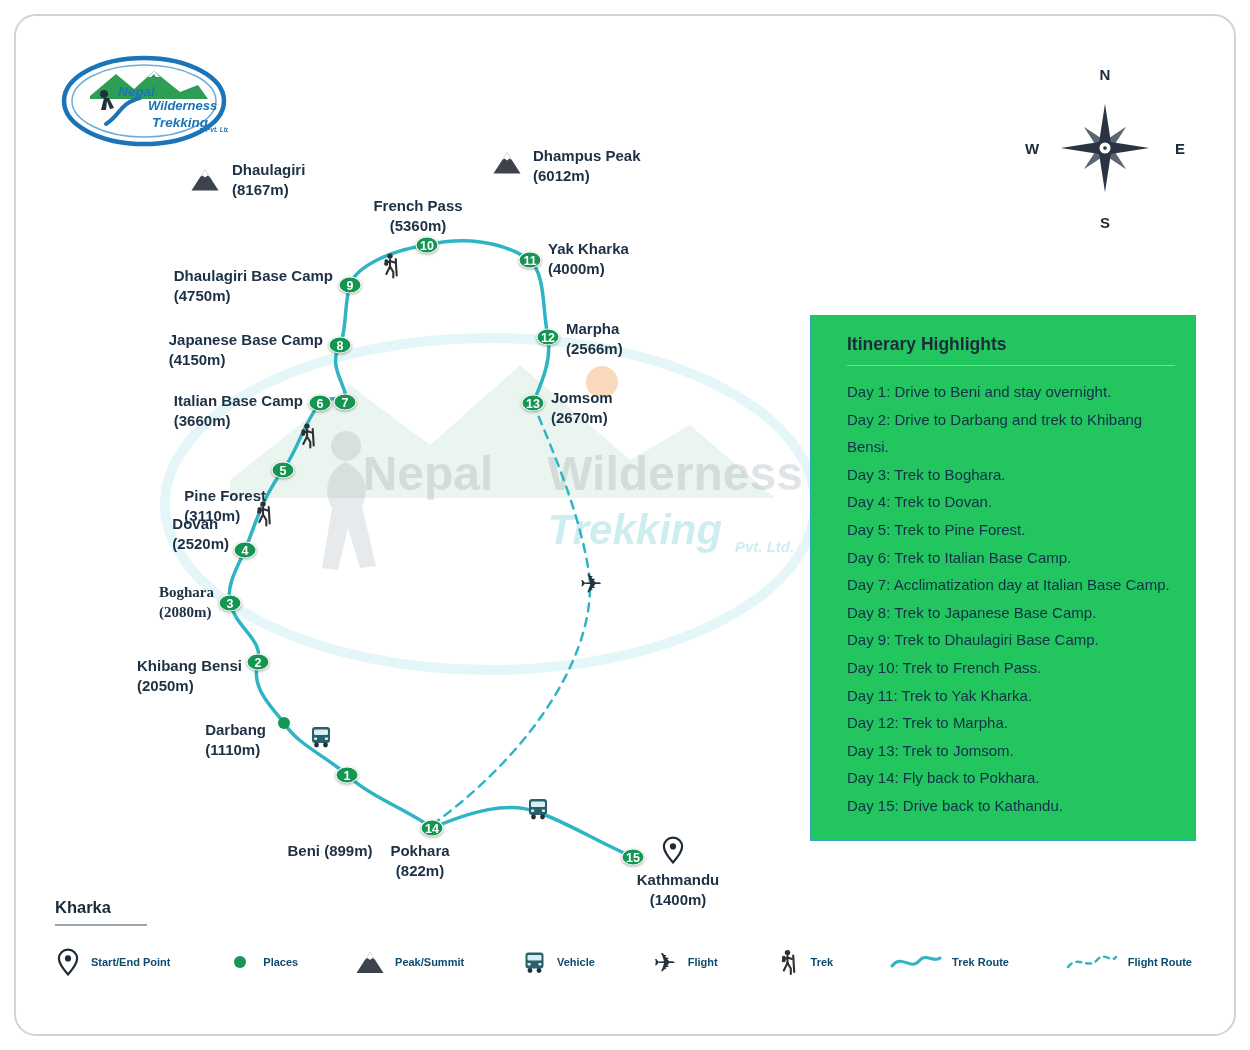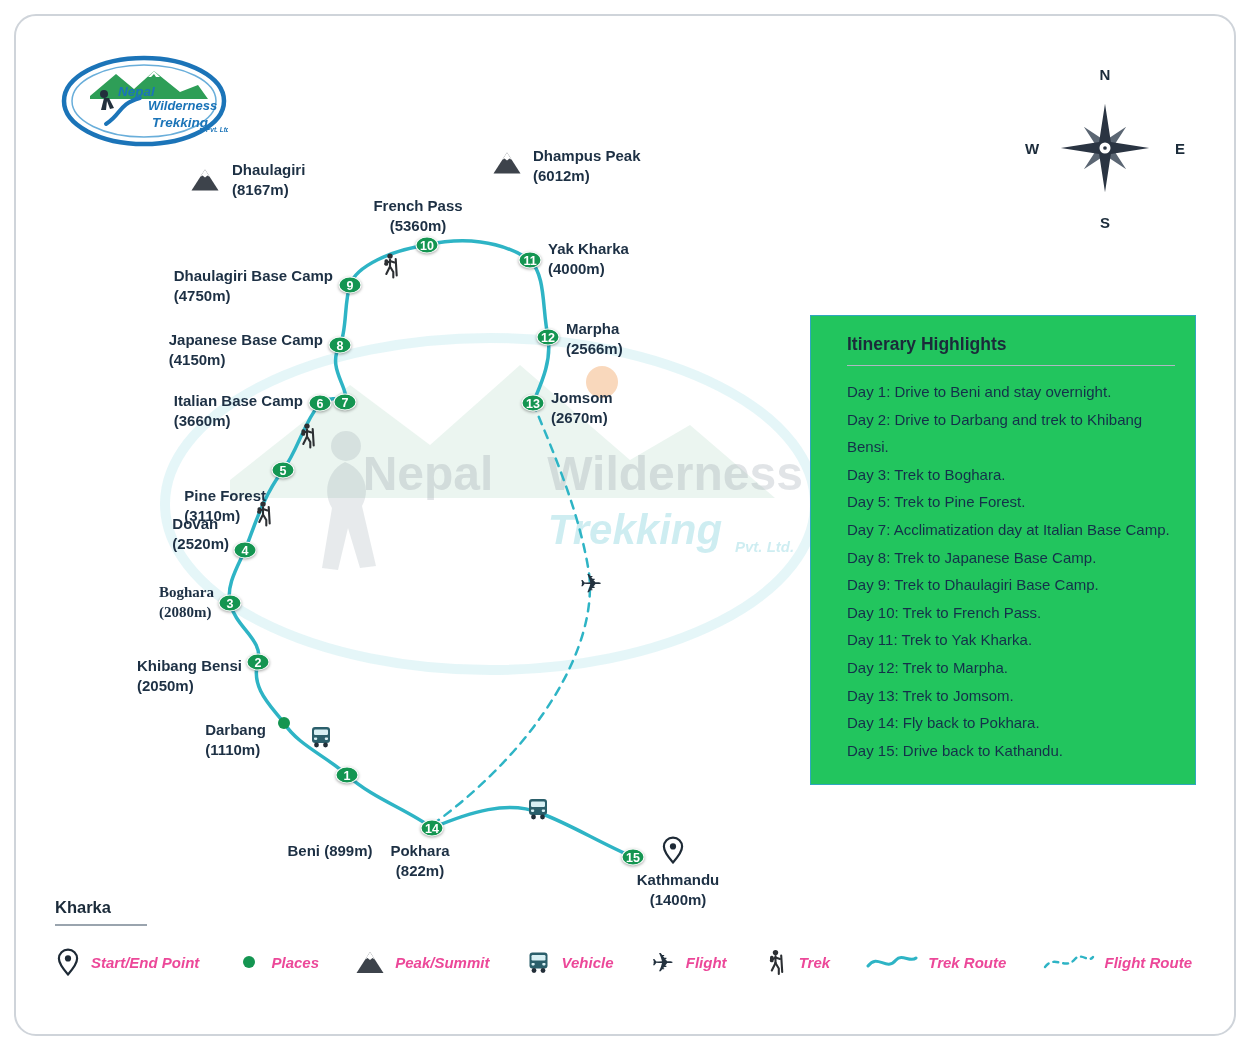--- a/index.html
+++ b/index.html
@@ -29,21 +29,21 @@
   #itinerary-box{position:absolute;left:810px;top:315px;width:386px;box-sizing:border-box;background:#22c55e;border:1.5px solid #2fa8bf;padding:18px 20px 20px 36px;z-index:10;}
   #itinerary-title{font-size:17.5px;font-weight:700;color:#1b2b3a;}
   #itinerary-box hr{border:none;border-top:1.5px solid #aeb8c2;margin:10px 0 12px 0;}
   .itin-line{font-size:15px;line-height:1.84;color:#14304a;}
   
   #legend-title{position:absolute;left:55px;top:898px;font-size:16.5px;font-weight:700;color:#1b2b3a;z-index:12;}
   #legend-underline{position:absolute;left:55px;top:924px;width:92px;height:2px;background:#9aa4ae;z-index:12;}
   #legend-row{position:absolute;left:55px;right:58px;top:948px;display:flex;justify-content:space-between;align-items:center;z-index:12;}
   .legend-item{display:flex;align-items:center;gap:10px;}
   .legend-item .li-icon{display:flex;align-items:center;justify-content:center;min-width:26px;line-height:0;}
-  .legend-item .li-label{font-size:15px;font-weight:700;color:#ec4899;white-space:nowrap;font-style:italic;}
+  .legend-item .li-label{font-size:11px;font-weight:700;color:#0c4a6e;white-space:nowrap;}
 </style>
 </head>
 <body>
 
 <div id="stage">
   <div id="frame"></div>
 
   <div id="watermark">
     <svg width="690" height="352" viewBox="0 0 690 352">
       <ellipse cx="340" cy="174" rx="325" ry="166" fill="none" stroke="#35b6c9" stroke-width="10" opacity="0.13"></ellipse>
@@ -251,21 +251,23 @@
     </svg>
   </div>
 
   <div id="itinerary-box">
     <div id="itinerary-title">Itinerary Highlights</div>
     <hr>
     <div id="itinerary-list">
         <div class="itin-line">Day 1: Drive to Beni and stay overnight.</div>
         <div class="itin-line">Day 2: Drive to Darbang and trek to Khibang Bensi.</div>
         <div class="itin-line">Day 3: Trek to Boghara.</div>
+        <div class="itin-line">Day 4: Trek to Dovan.</div>
         <div class="itin-line">Day 5: Trek to Pine Forest.</div>
+        <div class="itin-line">Day 6: Trek to Italian Base Camp.</div>
         <div class="itin-line">Day 7: Acclimatization day at Italian Base Camp.</div>
         <div class="itin-line">Day 8: Trek to Japanese Base Camp.</div>
         <div class="itin-line">Day 9: Trek to Dhaulagiri Base Camp.</div>
         <div class="itin-line">Day 10: Trek to French Pass.</div>
         <div class="itin-line">Day 11: Trek to Yak Kharka.</div>
         <div class="itin-line">Day 12: Trek to Marpha.</div>
         <div class="itin-line">Day 13: Trek to Jomsom.</div>
         <div class="itin-line">Day 14: Fly back to Pokhara.</div>
         <div class="itin-line">Day 15: Drive back to Kathandu.</div>
       </div>

